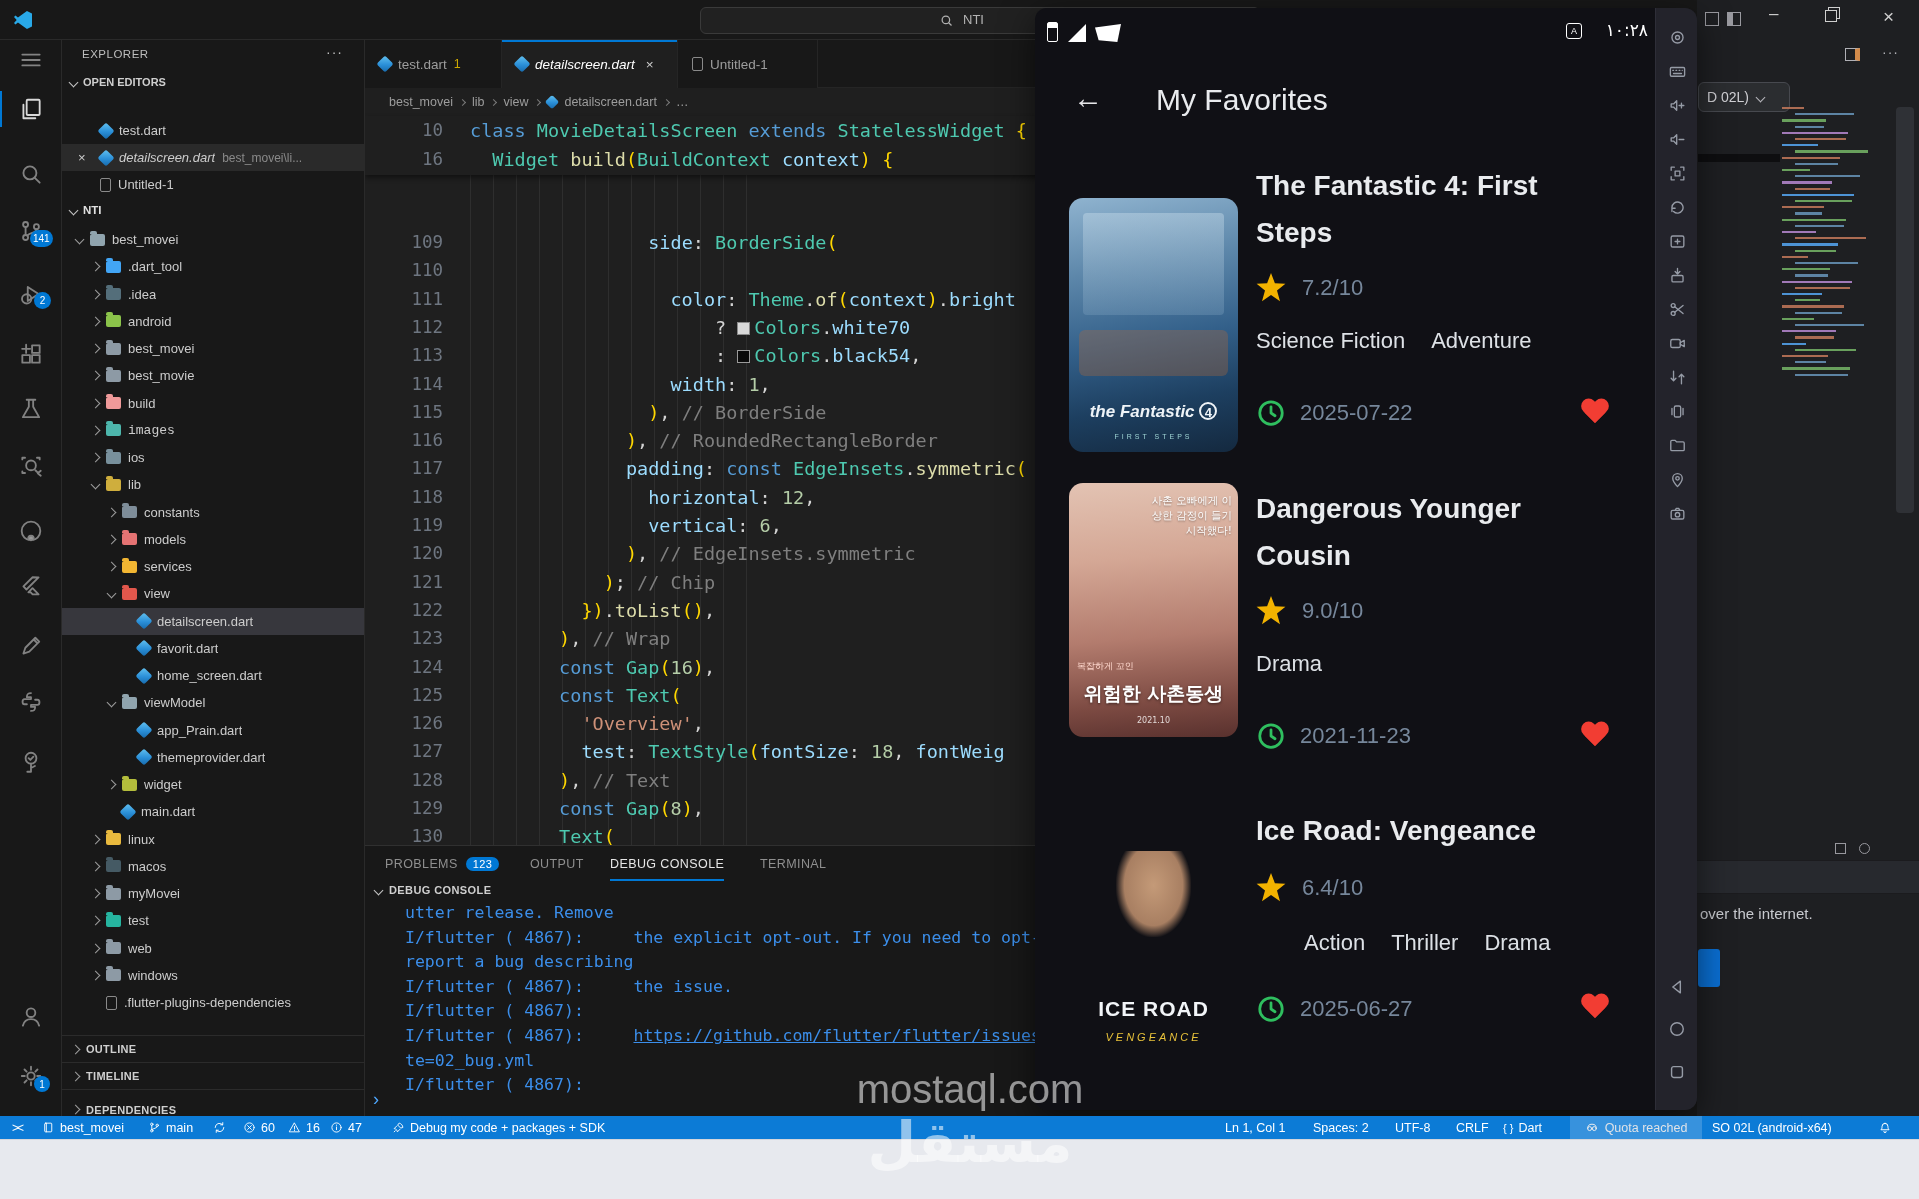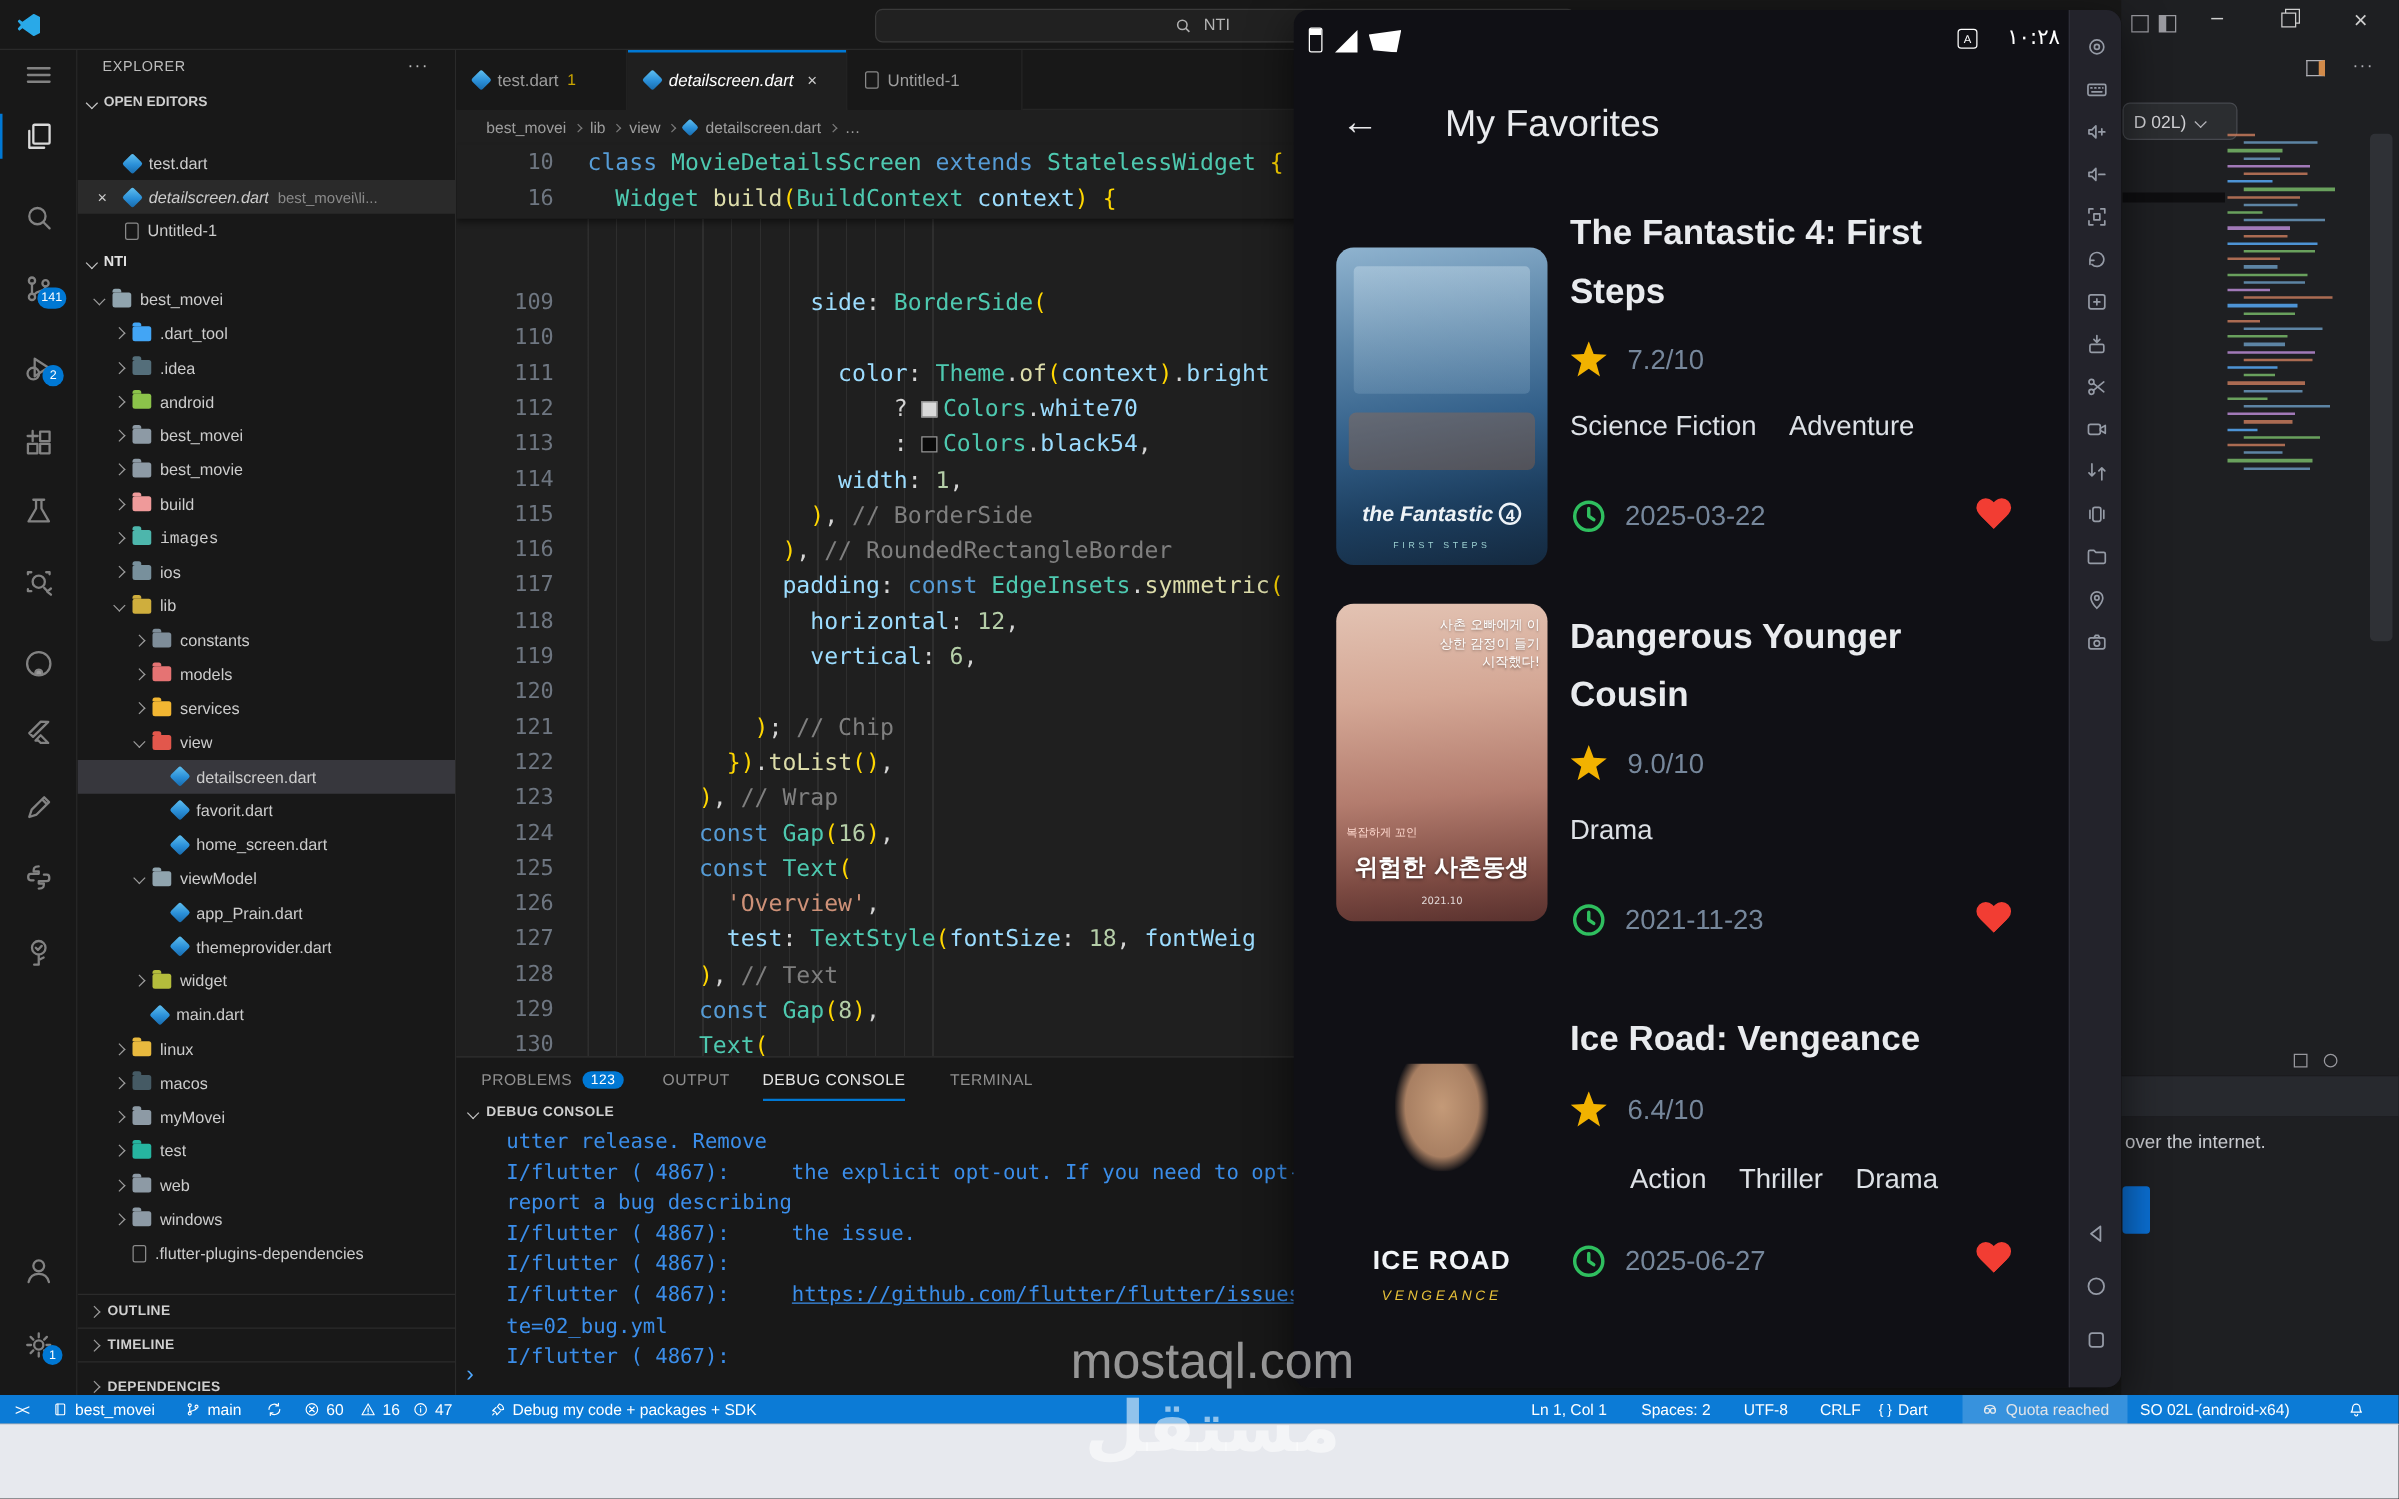--- a/index.html
+++ b/index.html
@@ -400,21 +400,21 @@
         <div class="code-line" style="top: 81px;"><span class="ln">110</span><span class="src"></span></div>
         <div class="code-line" style="top: 110px;"><span class="ln">111</span><span class="src">                  <i style="color:#9cdcfe">color</i>: <i style="color:#4ec9b0">Theme</i>.<i style="color:#dcdcaa">of</i><i style="color:#ffd700">(</i><i style="color:#9cdcfe">context</i><i style="color:#ffd700">)</i>.<i style="color:#9cdcfe">bright</i></span></div>
         <div class="code-line" style="top: 138px;"><span class="ln">112</span><span class="src">                      ? <span class="swatch" style="background:#d9d9d9"></span><i style="color:#4ec9b0">Colors</i>.<i style="color:#9cdcfe">white70</i></span></div>
         <div class="code-line" style="top: 166px;"><span class="ln">113</span><span class="src">                      : <span class="swatch" style="background:#0a0a0a;border-color:#9a9a9a"></span><i style="color:#4ec9b0">Colors</i>.<i style="color:#9cdcfe">black54</i>,</span></div>
         <div class="code-line" style="top: 195px;"><span class="ln">114</span><span class="src">                  <i style="color:#9cdcfe">width</i>: <i style="color:#b5cea8">1</i>,</span></div>
         <div class="code-line" style="top: 223px;"><span class="ln">115</span><span class="src">                <i style="color:#ffd700">)</i>, <i style="color:#7f7f7f">// BorderSide</i></span></div>
         <div class="code-line" style="top: 251px;"><span class="ln">116</span><span class="src">              <i style="color:#ffd700">)</i>, <i style="color:#7f7f7f">// RoundedRectangleBorder</i></span></div>
         <div class="code-line" style="top: 279px;"><span class="ln">117</span><span class="src">              <i style="color:#9cdcfe">padding</i>: <i style="color:#569cd6">const</i> <i style="color:#4ec9b0">EdgeInsets</i>.<i style="color:#dcdcaa">symmetric</i><i style="color:#ffd700">(</i></span></div>
         <div class="code-line" style="top: 308px;"><span class="ln">118</span><span class="src">                <i style="color:#9cdcfe">horizontal</i>: <i style="color:#b5cea8">12</i>,</span></div>
         <div class="code-line" style="top: 336px;"><span class="ln">119</span><span class="src">                <i style="color:#9cdcfe">vertical</i>: <i style="color:#b5cea8">6</i>,</span></div>
-        <div class="code-line" style="top: 364px;"><span class="ln">120</span></div>
+        <div class="code-line" style="top: 364px;"><span class="ln">120</span><span class="src">              <i style="color:#ffd700">)</i>, <i style="color:#7f7f7f">// EdgeInsets.symmetric</i></span></div>
         <div class="code-line" style="top: 393px;"><span class="ln">121</span><span class="src">            <i style="color:#ffd700">)</i>; <i style="color:#7f7f7f">// Chip</i></span></div>
         <div class="code-line" style="top: 421px;"><span class="ln">122</span><span class="src">          <i style="color:#ffd700">}</i><i style="color:#ffd700">)</i>.<i style="color:#dcdcaa">toList</i><i style="color:#ffd700">(</i><i style="color:#ffd700">)</i>,</span></div>
         <div class="code-line" style="top: 449px;"><span class="ln">123</span><span class="src">        <i style="color:#ffd700">)</i>, <i style="color:#7f7f7f">// Wrap</i></span></div>
         <div class="code-line" style="top: 478px;"><span class="ln">124</span><span class="src">        <i style="color:#569cd6">const</i> <i style="color:#4ec9b0">Gap</i><i style="color:#ffd700">(</i><i style="color:#b5cea8">16</i><i style="color:#ffd700">)</i>,</span></div>
         <div class="code-line" style="top: 506px;"><span class="ln">125</span><span class="src">        <i style="color:#569cd6">const</i> <i style="color:#4ec9b0">Text</i><i style="color:#ffd700">(</i></span></div>
         <div class="code-line" style="top: 534px;"><span class="ln">126</span><span class="src">          <i style="color:#ce9178">'Overview'</i>,</span></div>
         <div class="code-line" style="top: 562px;"><span class="ln">127</span><span class="src">          <i style="color:#9cdcfe">test</i>: <i style="color:#4ec9b0">TextStyle</i><i style="color:#ffd700">(</i><i style="color:#9cdcfe">fontSize</i>: <i style="color:#b5cea8">18</i>, <i style="color:#9cdcfe">fontWeig</i></span></div>
         <div class="code-line" style="top: 591px;"><span class="ln">128</span><span class="src">        <i style="color:#ffd700">)</i>, <i style="color:#7f7f7f">// Text</i></span></div>
         <div class="code-line" style="top: 619px;"><span class="ln">129</span><span class="src">        <i style="color:#569cd6">const</i> <i style="color:#4ec9b0">Gap</i><i style="color:#ffd700">(</i><i style="color:#b5cea8">8</i><i style="color:#ffd700">)</i>,</span></div>
         <div class="code-line" style="top: 647px;"><span class="ln">130</span><span class="src">        <i style="color:#4ec9b0">Text</i><i style="color:#ffd700">(</i></span></div>
@@ -548,21 +548,21 @@
           </div>
           <div class="mgenre" style="top: 320px;">
             <span>Science Fiction</span>
             <span>Adventure</span>
           </div>
           <div class="mdate" style="top: 389px;">
             <svg width="30" height="30" viewBox="0 0 24 24" fill="none" stroke="#2fbf5f" stroke-width="2.2" stroke-linecap="round" stroke-linejoin="round">
               <circle cx="12" cy="12" r="9"></circle>
               <path d="M12 7v5l3.2 2.2"></path>
             </svg>
-            <span>2025-03-22</span>
+            <span>2025-07-22</span>
           </div>
           <div class="heart a" style="top: 391px;"></div>
         </div>
         <div class="a" style="left: 0px; top: 0px; width: 620px; height: 0px;">
           <div class="poster" style="top: 475px; background: linear-gradient(175deg, rgb(227, 195, 179) 0%, rgb(212, 167, 149) 30%, rgb(179, 124, 110) 60%, rgb(124, 74, 66) 85%, rgb(89, 49, 46) 100%); font-family: &quot;DejaVu Sans&quot;, sans-serif;">
             <div style="position:absolute;right:6px;top:10px;width:86px;color:#fff;font-size:10.5px;line-height:15px;text-align:right;text-shadow:0 1px 2px #0006">사촌 오빠에게 이상한 감정이 들기 시작했다!</div>
         <div style="position:absolute;left:8px;bottom:64px;color:#ffd9cf;font-size:9px">복잡하게 꼬인</div>
         <div style="position:absolute;left:0;bottom:30px;width:100%;text-align:center;color:#fff;font-size:19px;font-weight:700;text-shadow:0 1px 3px #0008">위험한 사촌동생</div>
         <div style="position:absolute;left:0;bottom:12px;width:100%;text-align:center;color:#ffffffcc;font-size:8px">2021.10</div>
           </div>

